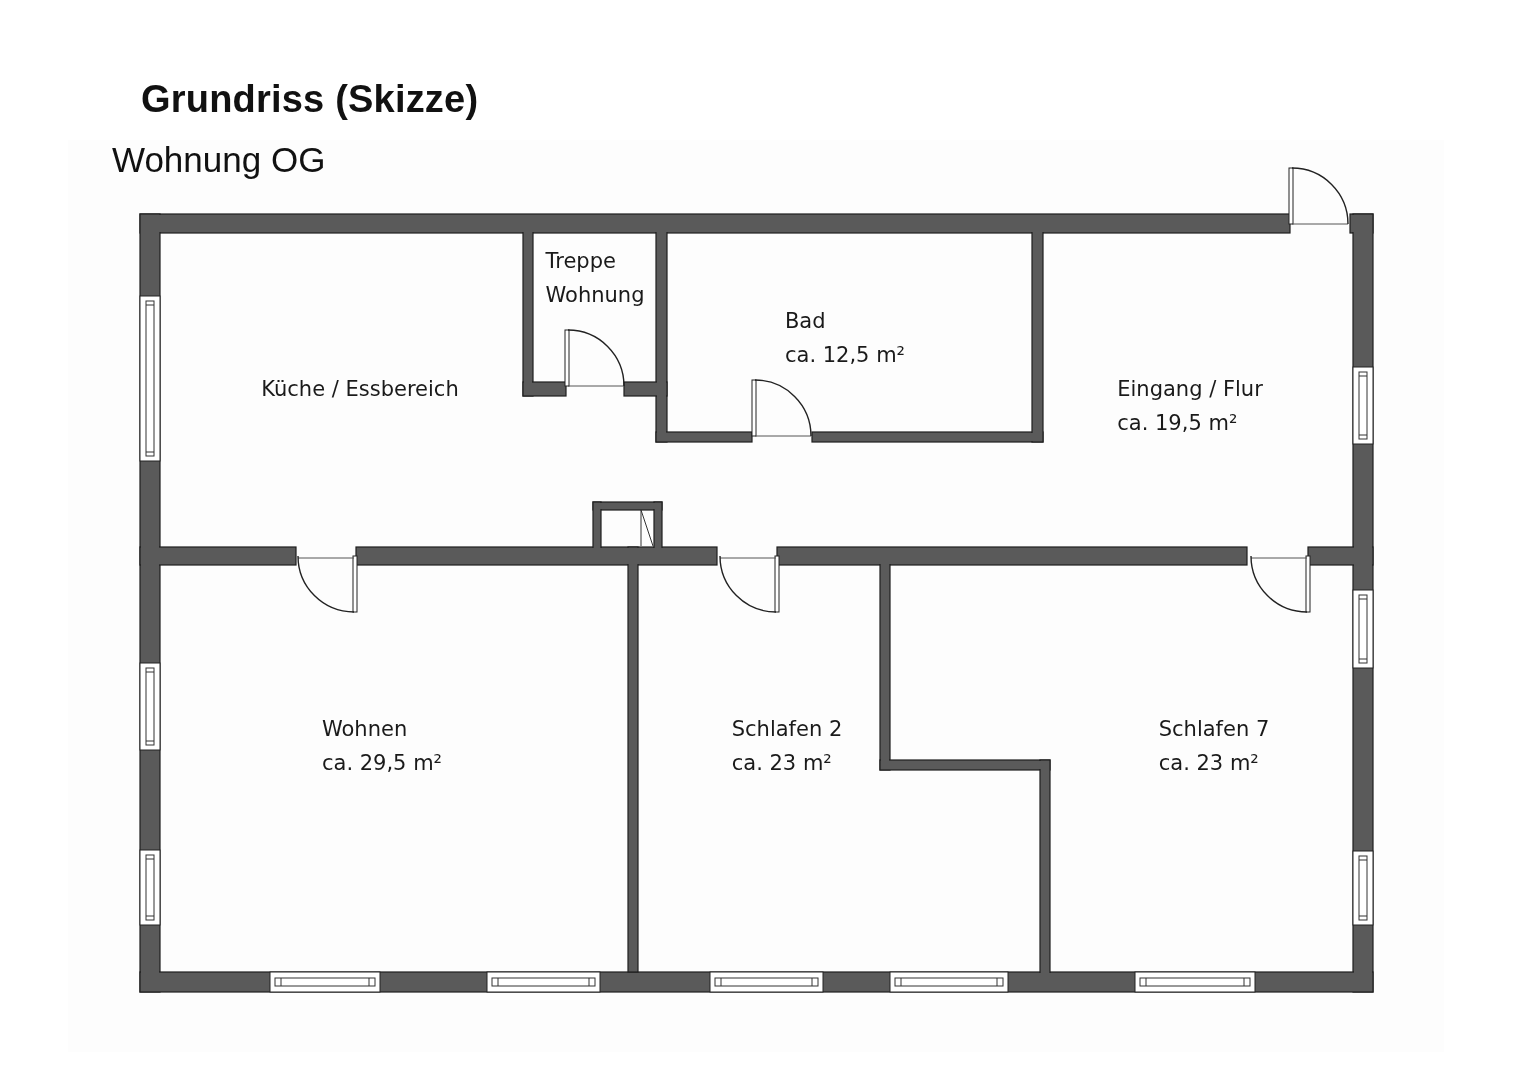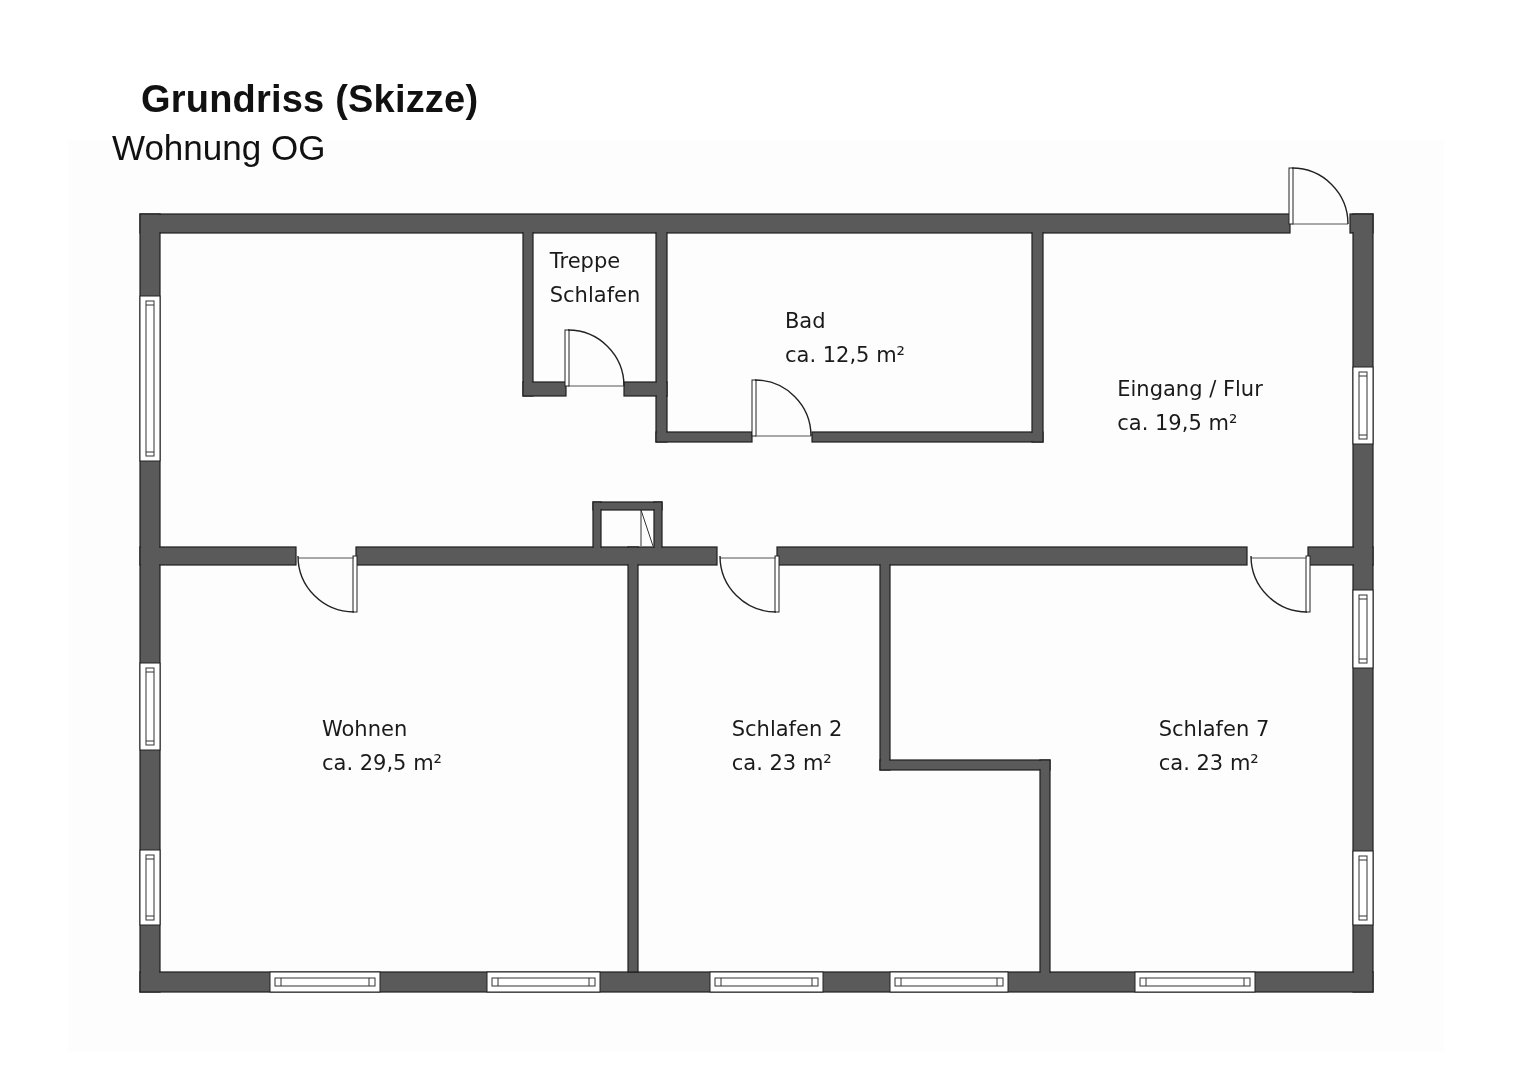--- a/index.html
+++ b/index.html
@@ -1,19 +1,19 @@
 <!DOCTYPE html>
 <html><head>
 <meta charset="utf-8">
 <style>
   html, body { margin:0; padding:0; background:#ffffff; }
   body { width:1528px; height:1080px; position:relative; overflow:hidden; font-family:"DejaVu Sans", sans-serif; }
   .sheet { position:absolute; left:68px; top:140px; width:1376px; height:912px; background:#fdfdfd; }
   .title { position:absolute; left:112px; top:78px; font-family:"Liberation Sans", sans-serif; font-weight:bold; font-size:38px; color:#111; letter-spacing:0.2px;margin-left:29px; }
-  .subtitle { position:absolute; left:112px; top:128px; font-family:"Liberation Sans", sans-serif; font-size:35px; color:#111; }
+  .subtitle { position:absolute; left:112px; top:140px; font-family:"Liberation Sans", sans-serif; font-size:35px; color:#111; }
   svg.plan { position:absolute; left:0; top:0; }
   .room-label { position:absolute; transform:translateX(-50%); text-align:left; font-family:"DejaVu Sans", sans-serif; font-size:21px; color:#1a1a1a; line-height:34px; white-space:nowrap; }
   .room-label span { display:block; }
 </style>
 </head>
 <body>
 
 <div class="sheet"></div>
 
 <div class="title">Grundriss (Skizze)</div>
@@ -167,24 +167,25 @@
         <line x1="1307" y1="558" x2="1251" y2="558" stroke="#555" stroke-width="1"></line>
         <path d="M 1307 612 A 56 56 0 0 1 1251 556" fill="none" stroke="#222" stroke-width="1.4"></path>
       </g>
     </g>
     <line x1="641" y1="510" x2="653" y2="546" stroke="#333" stroke-width="1"></line>
     <line x1="641" y1="510" x2="641" y2="546" stroke="#333" stroke-width="1"></line>
   </svg>
 
 <div id="labels">
     <div class="room-label" style="left: 360px; top: 372px;">
+      <span>Küche / Essbereich</span>
     </div>
     <div class="room-label" style="left: 595px; top: 244px;">
       <span>Treppe</span>
-      <span>Schlafen</span>
+      <span>Wohnung</span>
     </div>
     <div class="room-label" style="left: 845px; top: 304px;">
       <span>Bad</span>
       <span>ca. 12,5 m²</span>
     </div>
     <div class="room-label" style="left: 1190px; top: 372px;">
       <span>Eingang / Flur</span>
       <span>ca. 19,5 m²</span>
     </div>
     <div class="room-label" style="left: 382px; top: 712px;">

